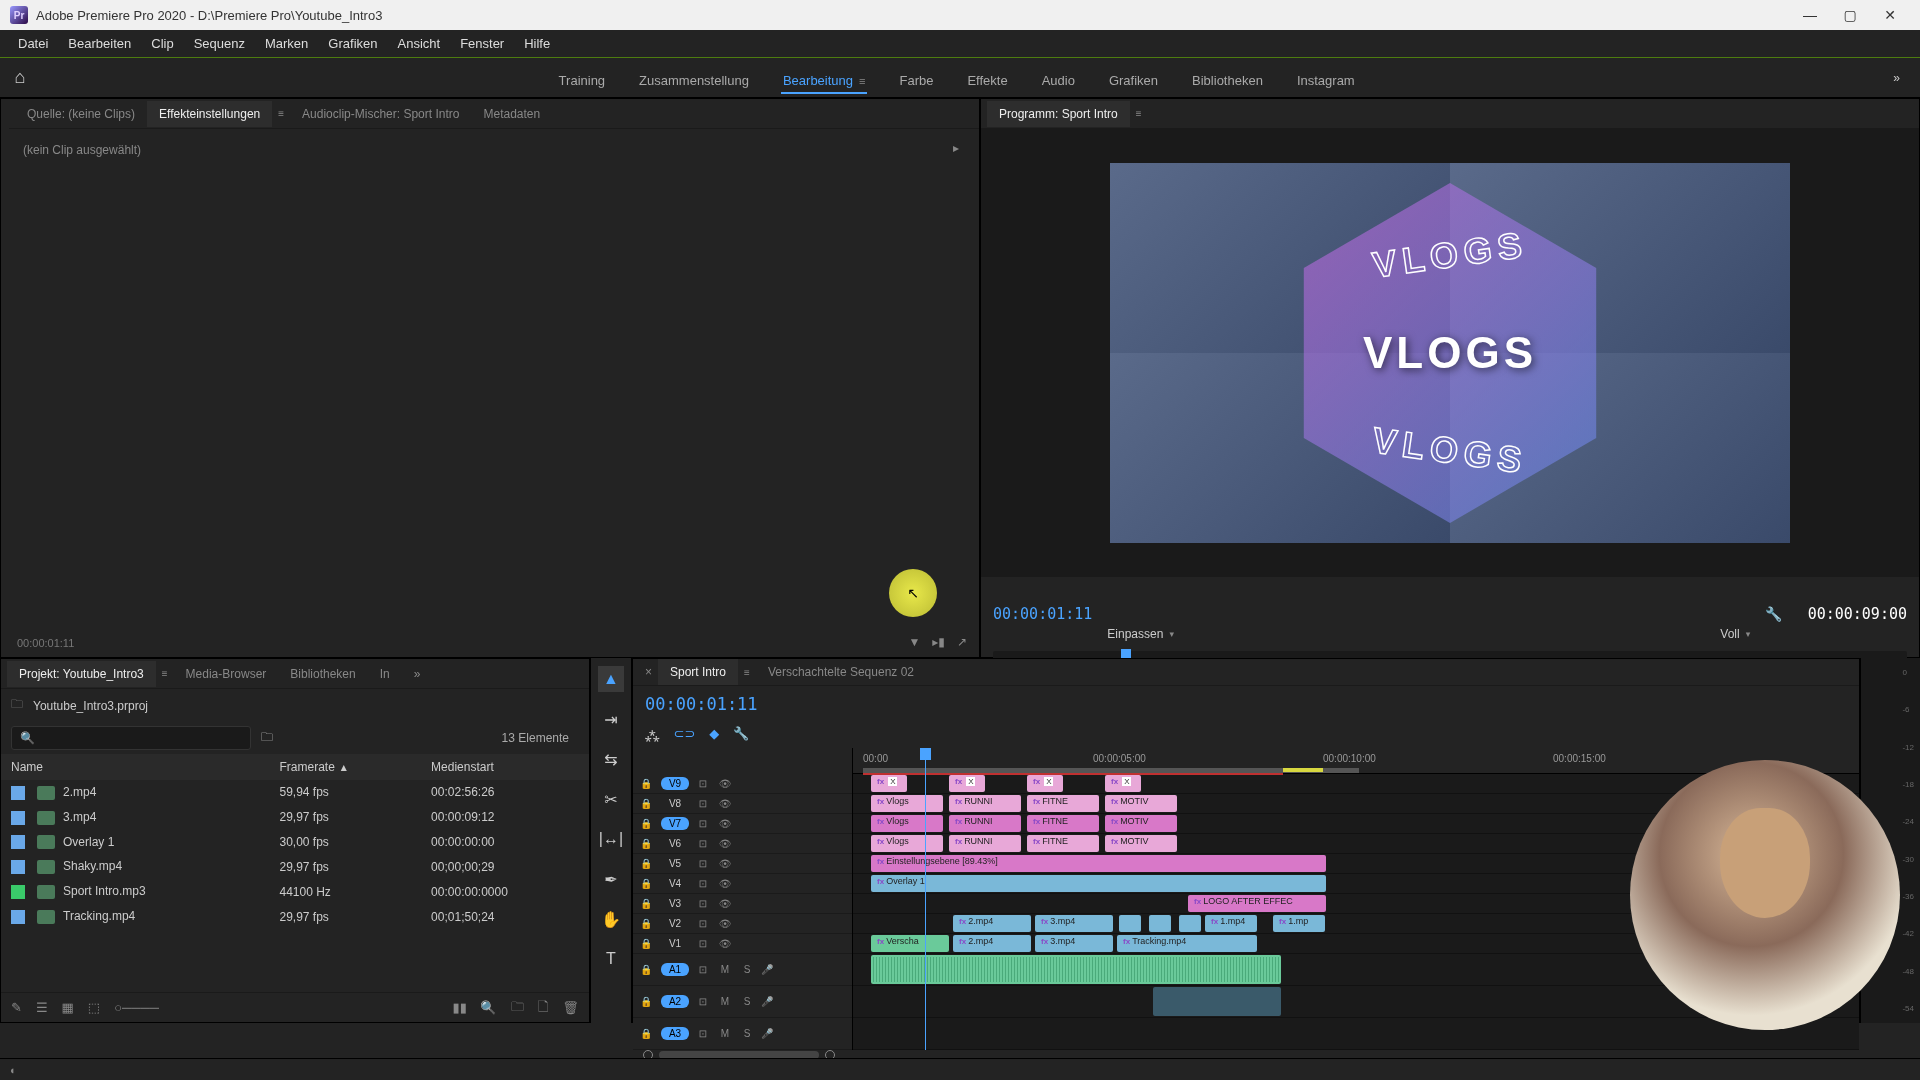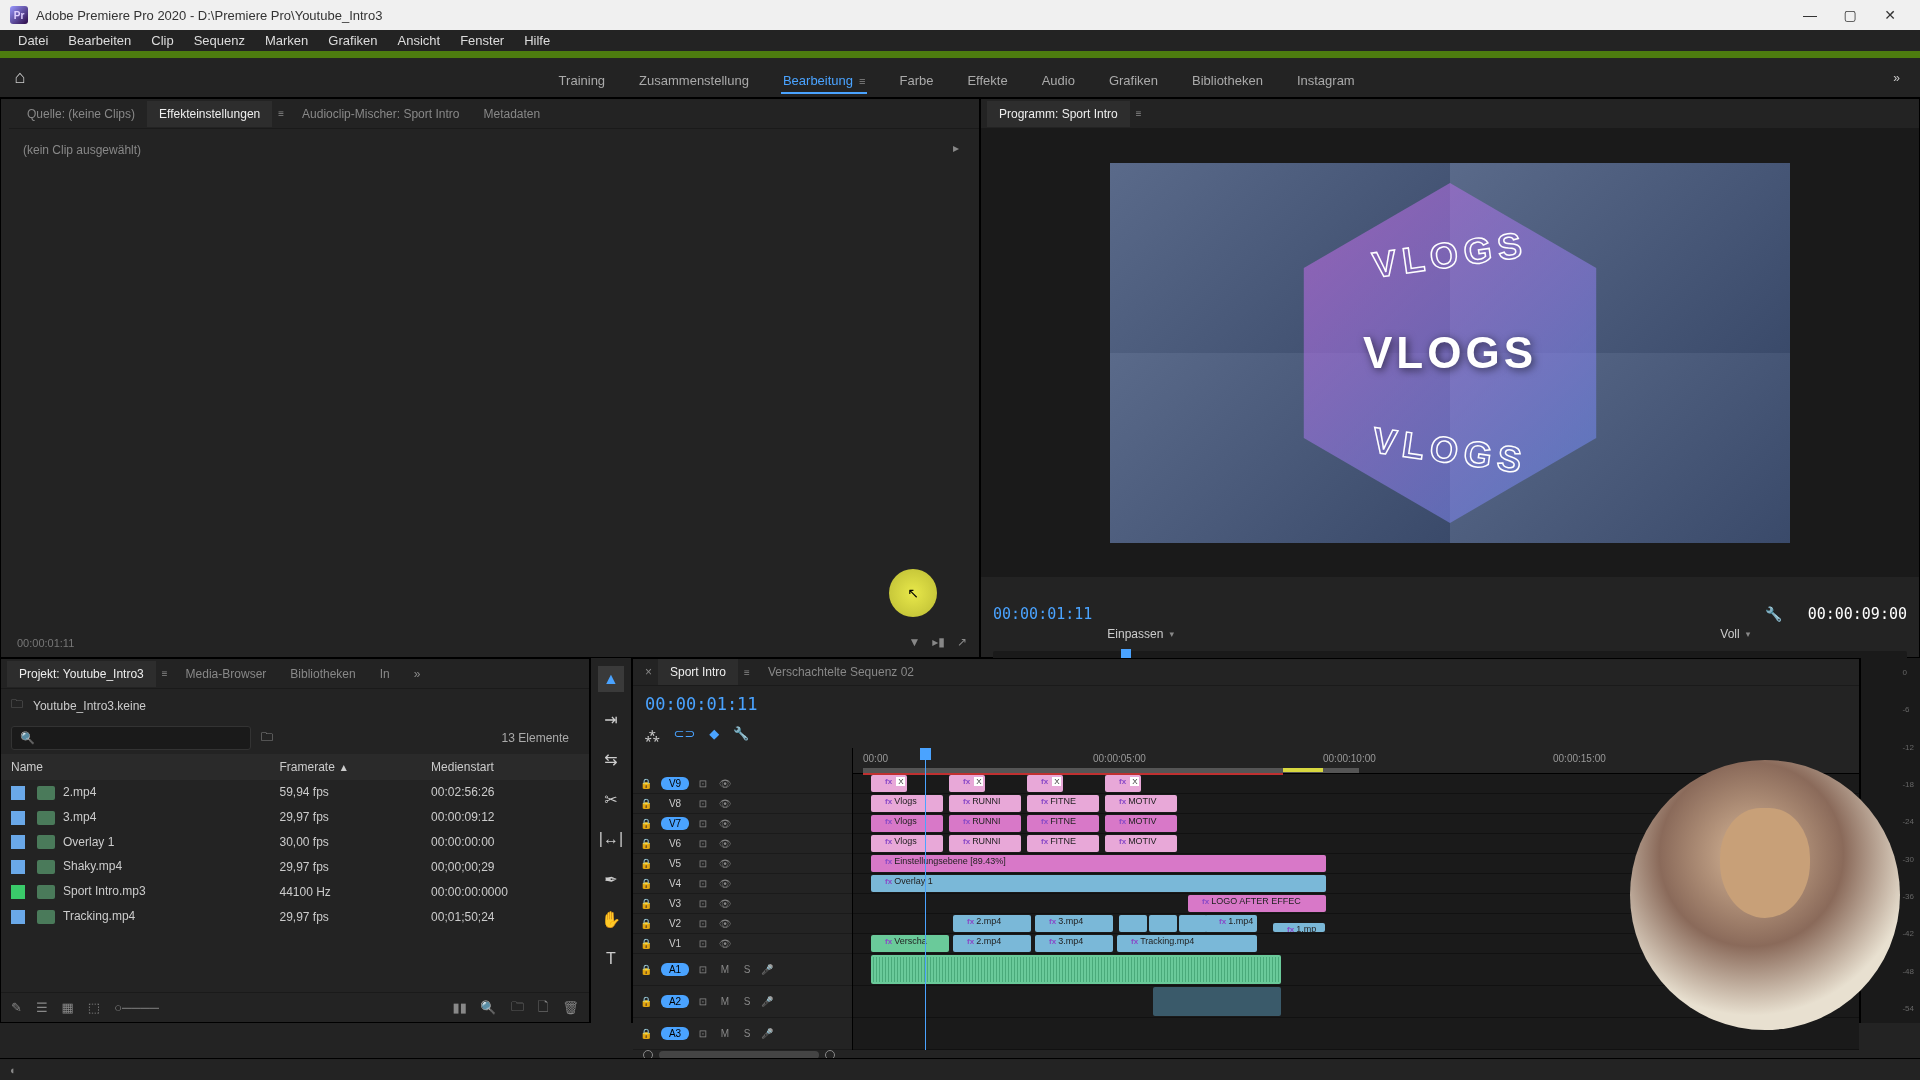--- a/index.html
+++ b/index.html
@@ -3,21 +3,21 @@
 <meta charset="utf-8">
 <style>
 * { margin: 0; padding: 0; box-sizing: border-box; font-family: 'Segoe UI', Arial, sans-serif; }
 body { background: #232323; color: #ccc; font-size: 12px; overflow: hidden; width: 1920px; height: 1080px; }
 
 .titlebar { height: 30px; background: #f0f0f0; display: flex; align-items: center; padding: 0 10px; color: #333; }
 .titlebar .app-icon { width: 18px; height: 18px; background: linear-gradient(135deg,#9999ff,#2a0845); border-radius: 3px; margin-right: 8px; display:flex; align-items:center; justify-content:center; color:#e0d0ff; font-weight:bold; font-size:10px;}
 .titlebar .title { flex: 1; font-size: 13px; }
 .titlebar .win-btn { width: 40px; height: 30px; display: flex; align-items: center; justify-content: center; font-size: 14px; cursor:pointer;}
 
-.menubar { height: 28px; background: #232323; display: flex; align-items: center; padding: 0 8px; border-bottom:7px solid #4d7c0f;}
+.menubar { height: 28px; background: #232323; display: flex; align-items: center; padding: 0 8px; border-bottom:1px solid #4d7c0f;}
 .menubar .menu-item { padding: 4px 10px; color: #ddd; font-size: 13px; cursor:pointer; }
 
 .workspace-bar { height: 40px; background: #232323; display: flex; align-items: center; border-bottom:1px solid #000;}
 .workspace-bar .home { width: 40px; display:flex; justify-content:center; font-size:18px; color:#ccc; cursor:pointer;}
 .workspace-bar .ws-items { flex:1; display:flex; justify-content:center; gap:30px;margin-top:8px;}
 .workspace-bar .ws-item { color:#aaa; font-size:13px; cursor:pointer; padding:4px 2px;}
 .workspace-bar .ws-item.active { color:#4aa3ff; border-bottom:2px solid #4aa3ff;}
 .workspace-bar .ws-more { padding:0 20px; color:#ccc; cursor:pointer;}
 .ws-menu-icon{color:#888;font-size:11px;margin-left:6px;}
 
@@ -109,21 +109,21 @@
 .time-ruler{height:26px; background:#232323; display:flex; position:relative; border-bottom:1px solid #000;}
 .time-tick{position:absolute; color:#999; font-size:10px; top:5px;}
 .playhead{position:absolute; top:0; bottom:0; width:1px; background:#4aa3ff; left:72px; z-index:20;}
 .playhead::before{content:''; position:absolute; top:0; left:-5px; width:11px; height:12px; background:#4aa3ff;}
 .workarea-bar{position:absolute;top:20px;height:5px;background:#555;left:10px;right:500px;}
 .workarea-yellow{position:absolute;top:20px;height:4px;background:#d8d840;left:430px;width:40px;}
 .redline{position:absolute;top:25px;height:2px;background:#c03030;left:10px;width:420px;}
 
 .track-row{height:20px; position:relative; border-bottom:1px solid #111;}
 .track-row.audio{height:32px;}
-.clip{position:absolute; top:1px; bottom:1px; border-radius:2px; font-size:9px; padding:1px 14px; overflow:hidden; white-space:nowrap; color:#222;}
+.clip{position:absolute; top:1px; bottom:1px; border-radius:2px; font-size:9px; padding:1px 6px; overflow:hidden; white-space:nowrap; color:#222;}
 .clip.pink{background:#e8a8d8;}
 .clip.magenta{background:#d878c8;}
 .clip.blue{background:#7ab8d8;}
 .clip.green{background:#6aca9a;}
 .clip.darkaudio{background:#3a5a6a;}
 .fx{color:#8a4ac8; font-weight:bold; margin-right:2px;font-size:8px;}
 .x-marker{background:#fff;color:#333;font-size:8px;padding:0 2px;margin-left:2px;}
 .audio-wave{position:absolute;inset:2px;background:repeating-linear-gradient(90deg,#4aaa7a 0,#4aaa7a 1px,#6aca9a 1px,#6aca9a 3px);}
 
 .timeline-scroll{height:18px;display:flex;align-items:center;padding:0 10px;}
@@ -268,21 +268,21 @@
     <div class="panel-tabs" id="project-tabs">
         <div class="panel-tab active">Projekt: Youtube_Intro3</div>
         <span class="tab-menu">≡</span>
         <div class="panel-tab">Media-Browser</div>
         <div class="panel-tab">Bibliotheken</div>
         <div class="panel-tab">In</div>
         <div class="panel-tab">»</div>
       </div>
     <div class="project-header">
       <span class="bin-icon">🗀</span>
-      <span>Youtube_Intro3.keine</span>
+      <span>Youtube_Intro3.prproj</span>
     </div>
     <div class="search-row">
       <div class="search-box">
           <span>🔍</span>
         </div>
       <span>🗀</span>
       <span class="item-count">13 Elemente</span>
     </div>
     <div class="project-table">
       <table>
@@ -493,21 +493,21 @@
             <div class="track-row">
               <div class="clip blue" style="left: 18px; width: 455px;"><span class="fx">fx</span>Overlay 1</div>
             </div>
             <div class="track-row">
               <div class="clip magenta" style="left: 335px; width: 138px;"><span class="fx">fx</span>LOGO AFTER EFFEC</div>
             </div>
             <div class="track-row">
               <div class="clip blue" style="left: 100px; width: 78px;"><span class="fx">fx</span>2.mp4</div>
               <div class="clip blue" style="left: 182px; width: 78px;"><span class="fx">fx</span>3.mp4</div>
               <div class="clip blue" style="left: 352px; width: 52px;"><span class="fx">fx</span>1.mp4</div>
-              <div class="clip blue" style="left: 420px; width: 52px; margin-top: 8px;"><span class="fx">fx</span>1.mp</div>
+              <div class="clip blue" style="left: 420px; width: 52px;"><span class="fx">fx</span>1.mp</div>
               <div class="clip blue" style="left: 266px; width: 22px;"></div>
               <div class="clip blue" style="left: 296px; width: 22px;"></div>
               <div class="clip blue" style="left: 326px; width: 22px;"></div>
             </div>
             <div class="track-row">
               <div class="clip green" style="left: 18px; width: 78px;"><span class="fx">fx</span>Verscha</div>
               <div class="clip blue" style="left: 100px; width: 78px;"><span class="fx">fx</span>2.mp4</div>
               <div class="clip blue" style="left: 182px; width: 78px;"><span class="fx">fx</span>3.mp4</div>
               <div class="clip blue" style="left: 264px; width: 140px;"><span class="fx">fx</span>Tracking.mp4</div>
             </div>

